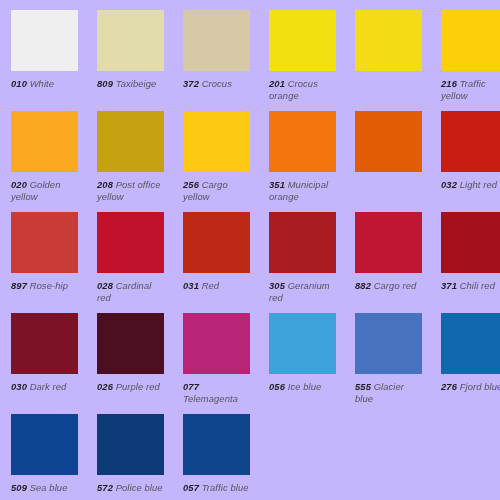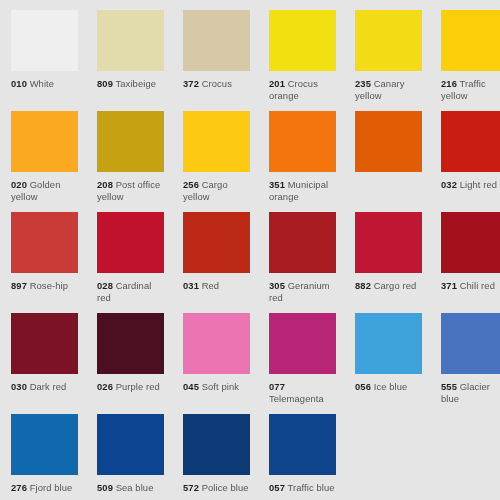--- a/index.html
+++ b/index.html
@@ -52,40 +52,39 @@
     color: #1f1f1f;
   }
   .swatch-name {
     font-weight: normal;
     color: #55555a;
   }
 </style>
 </head>
 <body>
 
-<div id="swatch-grid" style="background: #e5e5e5;">
+<div id="swatch-grid" style="background: #c4b5fd; font-style: italic;">
     <div class="swatch-cell">
       <div class="swatch-chip" style="background-color: rgb(239, 239, 239);"></div>
       <div class="swatch-label"><span class="swatch-code">010</span> <span class="swatch-name">White</span></div>
     </div>
     <div class="swatch-cell">
       <div class="swatch-chip" style="background-color: rgb(226, 220, 173);"></div>
       <div class="swatch-label"><span class="swatch-code">809</span> <span class="swatch-name">Taxibeige</span></div>
     </div>
     <div class="swatch-cell">
       <div class="swatch-chip" style="background-color: rgb(214, 201, 167);"></div>
       <div class="swatch-label"><span class="swatch-code">372</span> <span class="swatch-name">Crocus</span></div>
     </div>
     <div class="swatch-cell">
       <div class="swatch-chip" style="background-color: rgb(242, 224, 16);"></div>
       <div class="swatch-label"><span class="swatch-code">201</span> <span class="swatch-name">Crocus orange</span></div>
     </div>
     <div class="swatch-cell">
       <div class="swatch-chip" style="background-color: rgb(243, 220, 21);"></div>
-      <div class="swatch-label"><span class="swatch-code">235</span> <span class="swatch-name">Canary yellow</span></div>
     </div>
     <div class="swatch-cell">
       <div class="swatch-chip" style="background-color: rgb(251, 207, 9);"></div>
       <div class="swatch-label"><span class="swatch-code">216</span> <span class="swatch-name">Traffic yellow</span></div>
     </div>
     <div class="swatch-cell">
       <div class="swatch-chip" style="background-color: rgb(251, 169, 32);"></div>
       <div class="swatch-label"><span class="swatch-code">020</span> <span class="swatch-name">Golden yellow</span></div>
     </div>
     <div class="swatch-cell">
@@ -133,24 +132,20 @@
     </div>
     <div class="swatch-cell">
       <div class="swatch-chip" style="background-color: rgb(124, 18, 38);"></div>
       <div class="swatch-label"><span class="swatch-code">030</span> <span class="swatch-name">Dark red</span></div>
     </div>
     <div class="swatch-cell">
       <div class="swatch-chip" style="background-color: rgb(76, 15, 34);"></div>
       <div class="swatch-label"><span class="swatch-code">026</span> <span class="swatch-name">Purple red</span></div>
     </div>
     <div class="swatch-cell">
-      <div class="swatch-chip" style="background-color: rgb(236, 116, 179);"></div>
-      <div class="swatch-label"><span class="swatch-code">045</span> <span class="swatch-name">Soft pink</span></div>
-    </div>
-    <div class="swatch-cell">
       <div class="swatch-chip" style="background-color: rgb(184, 37, 119);"></div>
       <div class="swatch-label"><span class="swatch-code">077</span> <span class="swatch-name">Telemagenta</span></div>
     </div>
     <div class="swatch-cell">
       <div class="swatch-chip" style="background-color: rgb(62, 162, 220);"></div>
       <div class="swatch-label"><span class="swatch-code">056</span> <span class="swatch-name">Ice blue</span></div>
     </div>
     <div class="swatch-cell">
       <div class="swatch-chip" style="background-color: rgb(70, 114, 191);"></div>
       <div class="swatch-label"><span class="swatch-code">555</span> <span class="swatch-name">Glacier blue</span></div>

